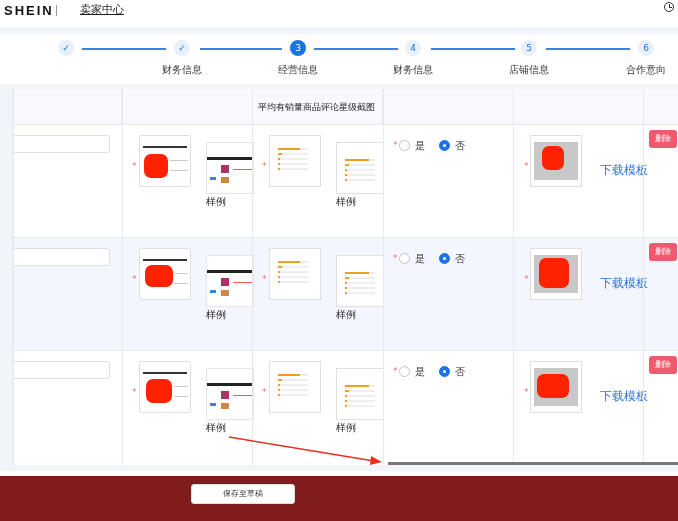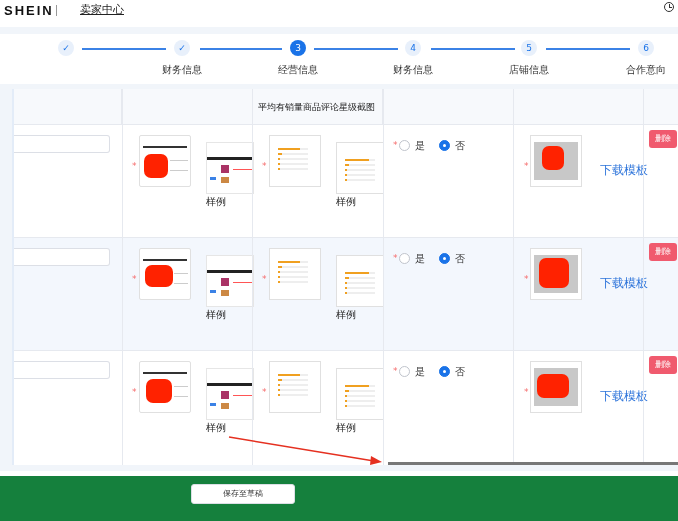--- a/index.html
+++ b/index.html
@@ -52,21 +52,21 @@
   .radio.on { background: #1a73e8; border-color: #1a73e8; }
   .radio.on::after { content: ""; position: absolute; left: 3px; top: 3px; width: 3px; height: 3px; border-radius: 50%; background: #fff; }
   .radio-lbl { position: absolute; font-size: 10px; color: #333; }
   .proof { position: absolute; width: 52px; height: 52px; border: 1px solid #e0e0e0; background: #fff; }
   .proof .gray { position: absolute; left: 3px; top: 6px; width: 44px; height: 38px; background: #c8c8c8; }
   .dl { position: absolute; font-size: 12px; color: #2d74da; }
   .del { position: absolute; width: 28px; height: 18px; background: #f05a6e; color: #fff; font-size: 8px;
     border-radius: 3px; text-align: center; line-height: 18px; }
   .scrollbar { position: absolute; left: 388px; top: 462px; width: 290px; height: 3px; background: #777; }
   .arrow-svg { position: absolute; left: 0; top: 0; }
-  .footer { position: absolute; left: 0; top: 476px; width: 678px; height: 45px; background: #15803d; }
+  .footer { position: absolute; left: 0; top: 476px; width: 678px; height: 45px; background: #7f1d1d; }
   .btn { position: absolute; top: 8px; height: 20px; border-radius: 3px; font-size: 8px; text-align: center; line-height: 18px; }
   .btn.save { left: 191px; width: 104px; border: 1px solid #dcdfe6; color: #333; background: #fff; }
   .btn.prev { left: 304px; width: 104px; border: 1px solid #3b82e6; color: #3b82e6; background: #fff; }
   .btn.next { left: 416px; width: 104px; border: 1px solid #1a73e8; color: #fff; background: #1a73e8; }
 </style>
 </head>
 <body>
 
 <div class="topbar">
   <span class="logo">SHEIN</span>

